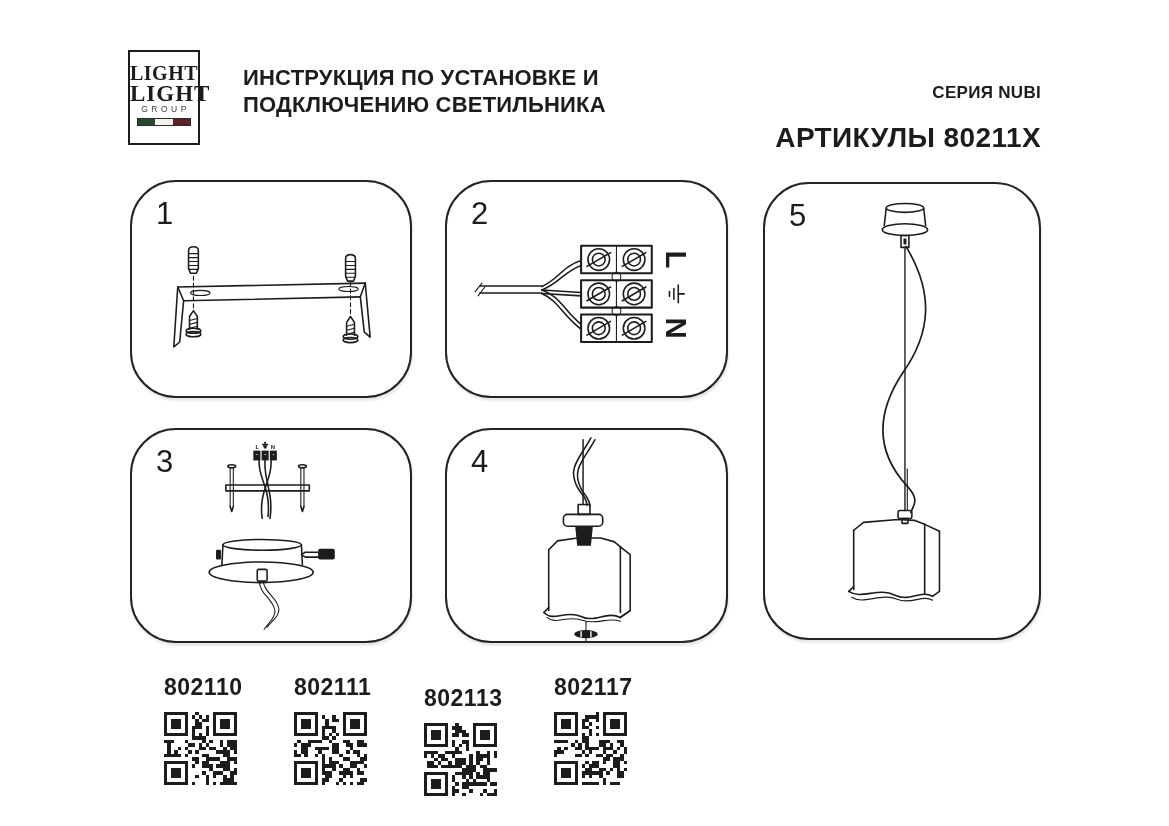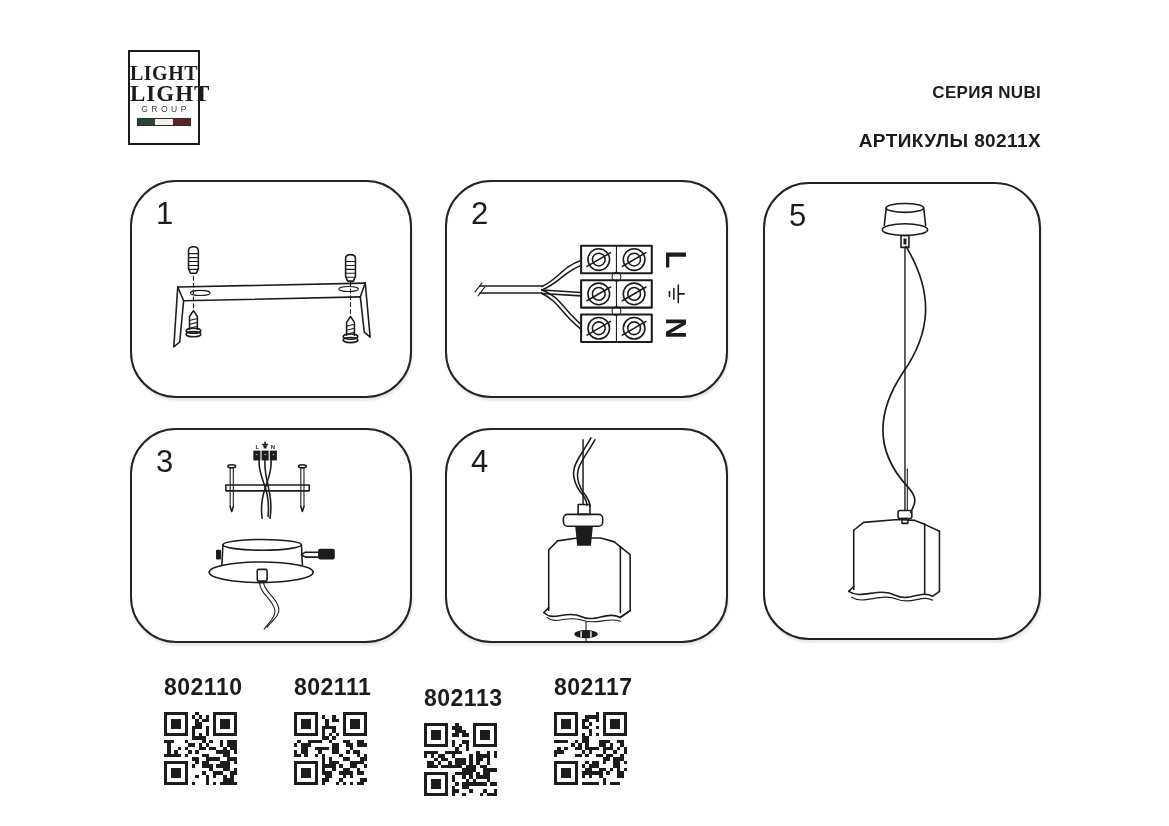--- a/index.html
+++ b/index.html
@@ -16,21 +16,21 @@
   .logo-light { font-family:"Liberation Serif", serif; font-weight:bold; font-size:20px; line-height:20px; letter-spacing:.5px; }
   .logo-star  { font-family:"Liberation Serif", serif; font-weight:bold; font-size:23px; line-height:21px; letter-spacing:1px; }
   .logo-group { font-size:8.5px; letter-spacing:3.5px; margin-top:0; text-indent:3px; color:#3a3a3a; }
   .logo-flag  { display:flex; height:6px; margin:4px 7px 0 7px; border:1px solid #2a2a2a; }
   .logo-flag span { flex:1; }
   .fg { background:var(--flag_green); } .fw { background:var(--flag_white); } .fr { background:var(--flag_red); }
 
   .title { position:absolute; left:243px; top:64px; font-size:22px; font-weight:bold; line-height:27px; letter-spacing:.2px; }
   .series-block  { position:absolute; left:763px; top:83px; width:278px; text-align:right; }
   .series        { font-size:17px; font-weight:bold; letter-spacing:.3px; }
-  .articles-title{ font-size:19px; font-weight:bold; margin-top:27px; letter-spacing:.4px; }
+  .articles-title{ font-size:28px; font-weight:bold; margin-top:19px; letter-spacing:.4px; }
 
   
   .panel {
     position:absolute; background:#fff; border:2px solid #242424; border-radius:46px;
     box-sizing:border-box; box-shadow:1px 3px 2px rgba(0,0,0,.09);
   }
   .p1 { left:130px; top:180px; width:282px; height:218px; }
   .p2 { left:445px; top:180px; width:283px; height:218px; }
   .p3 { left:130px; top:428px; width:282px; height:215px; }
   .p4 { left:445px; top:428px; width:283px; height:215px; }
@@ -63,20 +63,24 @@
     <div class="logo-light">LIGHT</div>
     <div class="logo-star">LIGHT</div>
     <div class="logo-group">GROUP</div>
     <div class="logo-flag">
       <span class="fg"></span>
         <span class="fw"></span>
         <span class="fr"></span>
     </div>
   </div>
 
+  <div class="title">
+    <div>ИНСТРУКЦИЯ ПО УСТАНОВКЕ И</div>
+    <div>ПОДКЛЮЧЕНИЮ СВЕТИЛЬНИКА</div>
+  </div>
 
   <div class="series-block">
     <div class="series">СЕРИЯ NUBI</div>
     <div class="articles-title">АРТИКУЛЫ 80211X</div>
   </div>
 
   <section class="panel p1">
     <div class="panel-num">1</div>
     <svg class="drawing" viewBox="0 0 282 218">
       <g>

